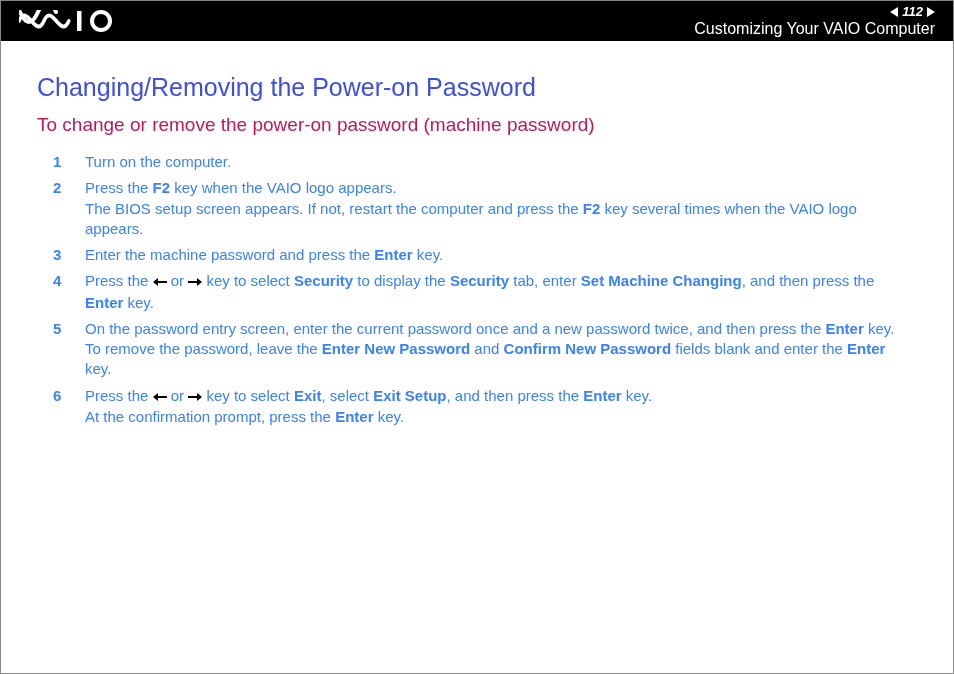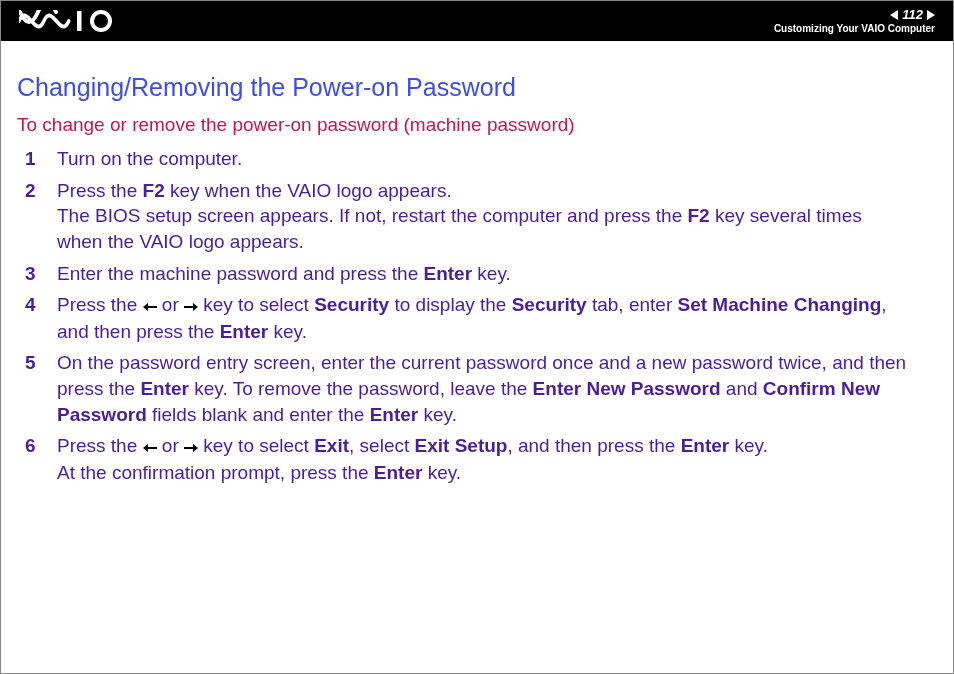--- a/index.html
+++ b/index.html
@@ -38,44 +38,44 @@
     font-size: 13px;
     margin-bottom: 1px;
   }
   .tri {
     width: 0; height: 0;
     border-top: 5px solid transparent;
     border-bottom: 5px solid transparent;
   }
   .tri-left  { border-right: 8px solid #fff; }
   .tri-right { border-left:  8px solid #fff; }
-  .section-label { font-weight: bold; font-size: 10px; }
+  .section-label { font-weight: normal; font-size: 16px; }
   .content {
-    padding: 32px 34px 0 16px;
+    padding: 32px 34px 0 36px;
   }
   h1.title {
     color: #3E4EE0;
     font-weight: 400;
     font-size: 25px;
     margin: 0 0 12px 0;
   }
   h2.subtitle {
     color: #be185d;
     font-weight: 400;
     font-size: 19px;
     margin: 0 0 10px 0;
   }
   ol.steps {
-    margin: 8px;
+    margin: 16px;
     padding: 0;
     list-style: none;
     counter-reset: step;
-    font-size: 19px;
+    font-size: 15px;
     line-height: 1.35;
-    color: #4c1d95;
+    color: #3b82f6;
   }
   ol.steps > li {
     counter-increment: step;
     position: relative;
     padding-left: 32px;
     margin-bottom: 6px;
   }
   ol.steps > li::before {
     content: counter(step);
     position: absolute;

